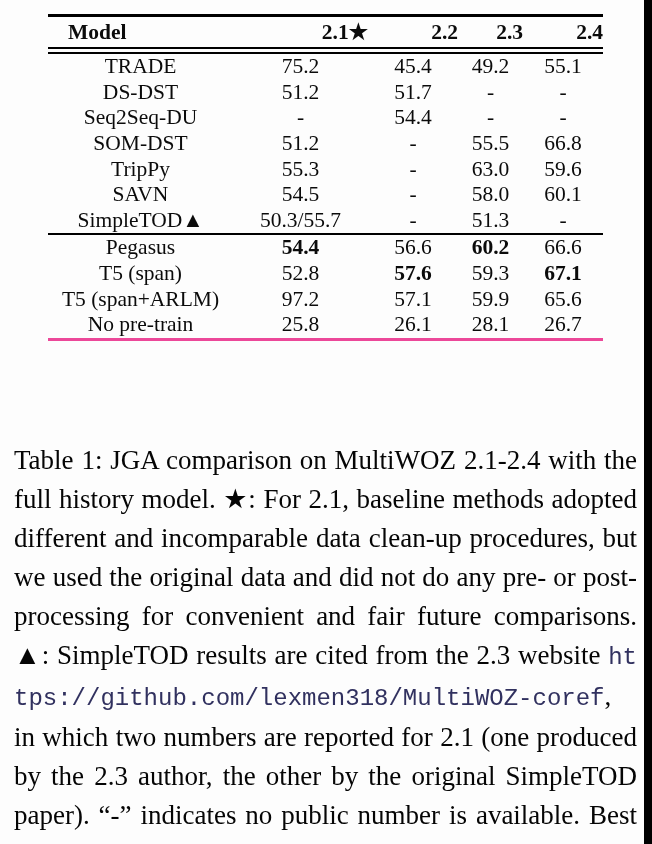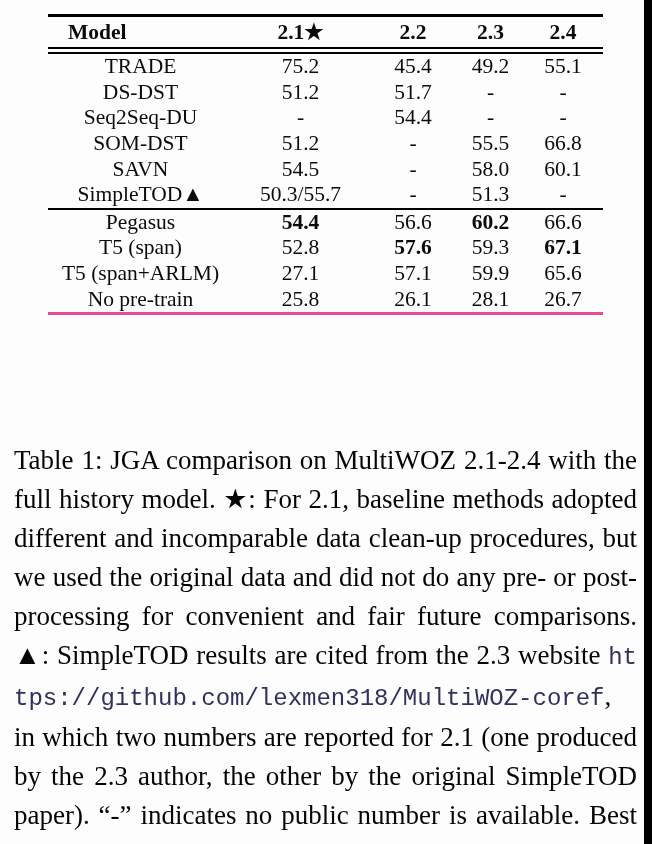--- a/index.html
+++ b/index.html
@@ -32,21 +32,21 @@
   table.results th, table.results td {
     padding: 0;
     white-space: nowrap;
     overflow: visible;
   }
   thead th {
     font-weight: bold;
     border-top: 3px solid #000;
     border-bottom: 7px double #000;
     height: 30px;
-    text-align: center;
+    text-align: right;
     vertical-align: middle;
   }
   thead th.model-h { text-align: left; padding-left: 20px; }
   tbody td { height: 25.6px; vertical-align: middle; }
   td.model { text-align: center; padding-left: 20px; }
   td.val { text-align: center; }
   .b { font-weight: bold; }
   tbody[data-group="1"] tr:first-child td { border-top: 2px solid #000; }
   tbody[data-group="1"] tr:last-child td { border-bottom: 3px solid #ec4899; }
   .caption {
@@ -111,20 +111,27 @@
           <td class="val">-</td>
         </tr>
         <tr>
           <td class="model">SOM-DST</td>
           <td class="val">51.2</td>
           <td class="val">-</td>
           <td class="val">55.5</td>
           <td class="val">66.8</td>
         </tr>
         <tr>
+          <td class="model">TripPy</td>
+          <td class="val">55.3</td>
+          <td class="val">-</td>
+          <td class="val">63.0</td>
+          <td class="val">59.6</td>
+        </tr>
+        <tr>
           <td class="model">SAVN</td>
           <td class="val">54.5</td>
           <td class="val">-</td>
           <td class="val">58.0</td>
           <td class="val">60.1</td>
         </tr>
         <tr>
           <td class="model">SimpleTOD▲</td>
           <td class="val">50.3/55.7</td>
           <td class="val">-</td>
@@ -142,21 +149,21 @@
         </tr>
         <tr>
           <td class="model">T5 (span)</td>
           <td class="val">52.8</td>
           <td class="val b">57.6</td>
           <td class="val">59.3</td>
           <td class="val b">67.1</td>
         </tr>
         <tr>
           <td class="model">T5 (span+ARLM)</td>
-          <td class="val">27.1</td>
+          <td class="val">97.2</td>
           <td class="val">57.1</td>
           <td class="val">59.9</td>
           <td class="val">65.6</td>
         </tr>
         <tr>
           <td class="model">No pre-train</td>
           <td class="val">25.8</td>
           <td class="val">26.1</td>
           <td class="val">28.1</td>
           <td class="val">26.7</td>

